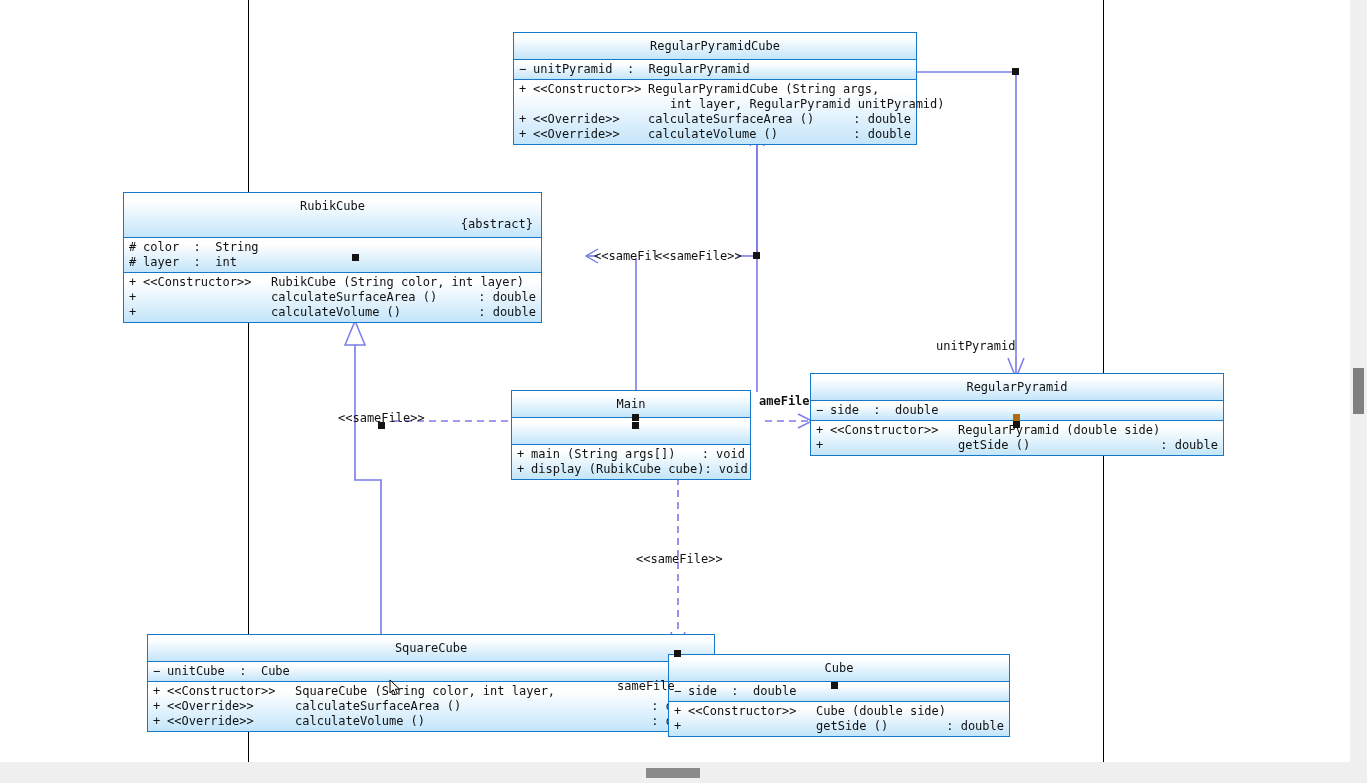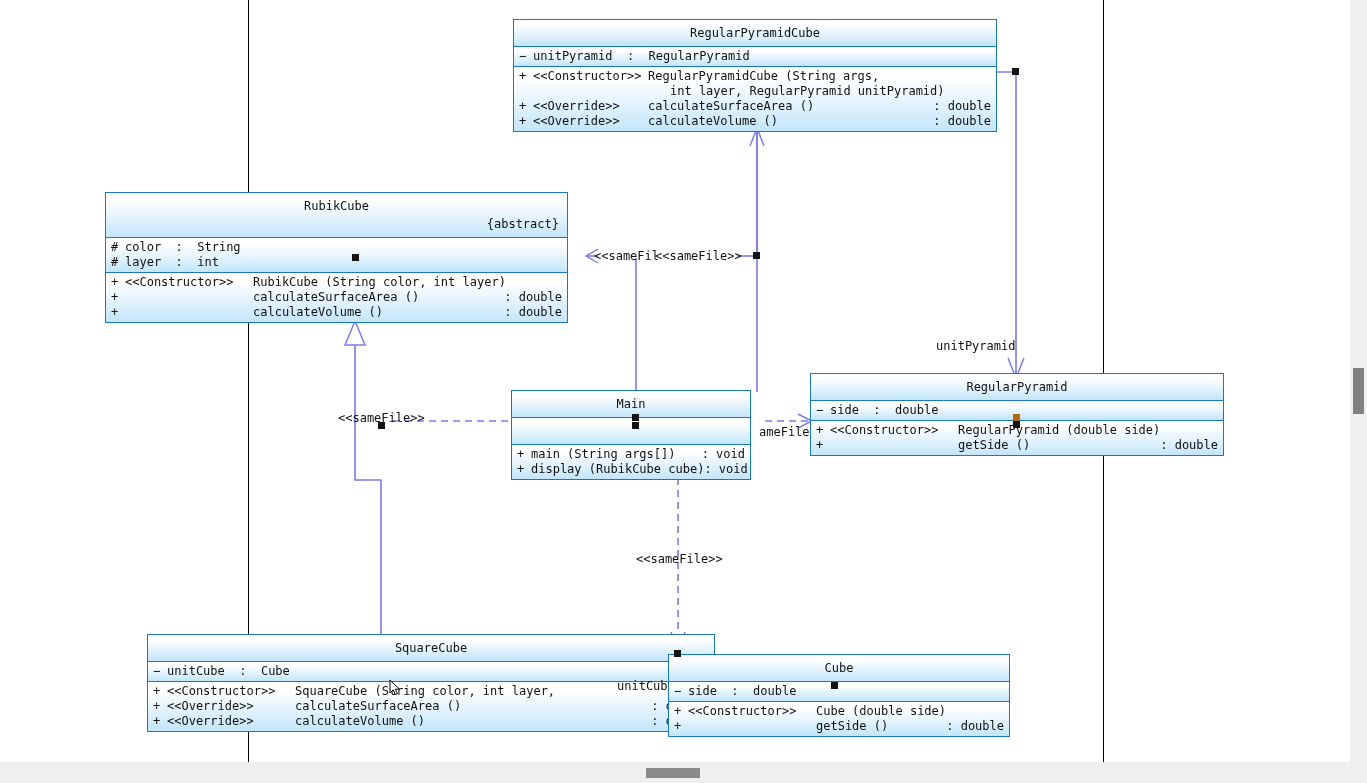--- a/index.html
+++ b/index.html
@@ -197,21 +197,21 @@
     <g>
       <path d="M618,686 L666,686" fill="none" stroke="#7b7bec" stroke-width="1.6"></path>
     </g>
 
     
     <g>
       <path d="M355,256 L355,200" fill="none" stroke="#7b7bec" stroke-width="0"></path>
     </g>
   </svg>
 
-  <div class="uml" id="box-rpc" style="left:513px; top:19px; width:484px;">
+  <div class="uml" id="box-rpc" style="left:513px; top:32px; width:404px;">
     <div class="sect first">
       <div class="title">RegularPyramidCube</div>
     </div>
     <div class="sect">
       <div class="row">
         <span class="vis">−</span>
         <span class="nm">unitPyramid  :  RegularPyramid</span>
       </div>
     </div>
     <div class="sect">
@@ -235,21 +235,21 @@
       </div>
       <div class="row">
         <span class="vis">+</span>
         <span class="ster" style="width:115px">&lt;&lt;Override&gt;&gt;</span>
         <span class="nm">calculateVolume ()</span>
         <span class="ty">: double</span>
       </div>
     </div>
   </div>
 
-  <div class="uml" id="box-rubik" style="left:105px; top:192px; width:463px;">
+  <div class="uml" id="box-rubik" style="left:123px; top:192px; width:419px;">
     <div class="sect first">
       <div class="title">RubikCube</div>
       <div class="stereo-right">{abstract}</div>
     </div>
     <div class="sect">
       <div class="row">
         <span class="vis">#</span>
         <span class="nm">color  :  String</span>
       </div>
       <div class="row">
@@ -378,24 +378,24 @@
         <span class="ster" style="width:128px"></span>
         <span class="nm">getSide ()</span>
         <span class="ty">: double</span>
       </div>
     </div>
   </div>
 
   <div class="lbl" style="left:594px; top:249px;">&lt;&lt;sameFil</div>
   <div class="lbl" style="left:655px; top:249px;">&lt;&lt;sameFile&gt;&gt;</div>
   <div class="lbl" style="left:338px; top:411px;">&lt;&lt;sameFile&gt;&gt;</div>
-  <div class="lbl" style="left:759px; top:425px;">ameFile</div>
+  <div class="lbl" style="left:759px; top:394px;font-weight:bold;">ameFile</div>
   <div class="lbl" style="left:636px; top:552px;">&lt;&lt;sameFile&gt;&gt;</div>
   <div class="lbl" style="left:936px; top:339px;">unitPyramid</div>
-  <div class="lbl" style="left:617px; top:679px;">unitCub</div>
+  <div class="lbl" style="left:617px; top:679px;">sameFile</div>
 
   <div class="handle" style="left:1012px; top:68px;"></div>
   <div class="handle" style="left:753px;  top:252px;"></div>
   <div class="handle" style="left:352px;  top:254px;"></div>
   <div class="handle" style="left:632px;  top:414px;"></div>
   <div class="handle" style="left:632px;  top:422px;"></div>
   <div class="handle" style="left:378px;  top:422px;"></div>
   <div class="handle amber" style="left:1013px; top:414px;"></div>
   <div class="handle" style="left:1013px; top:421px;"></div>
   <div class="handle" style="left:674px;  top:650px;"></div>

